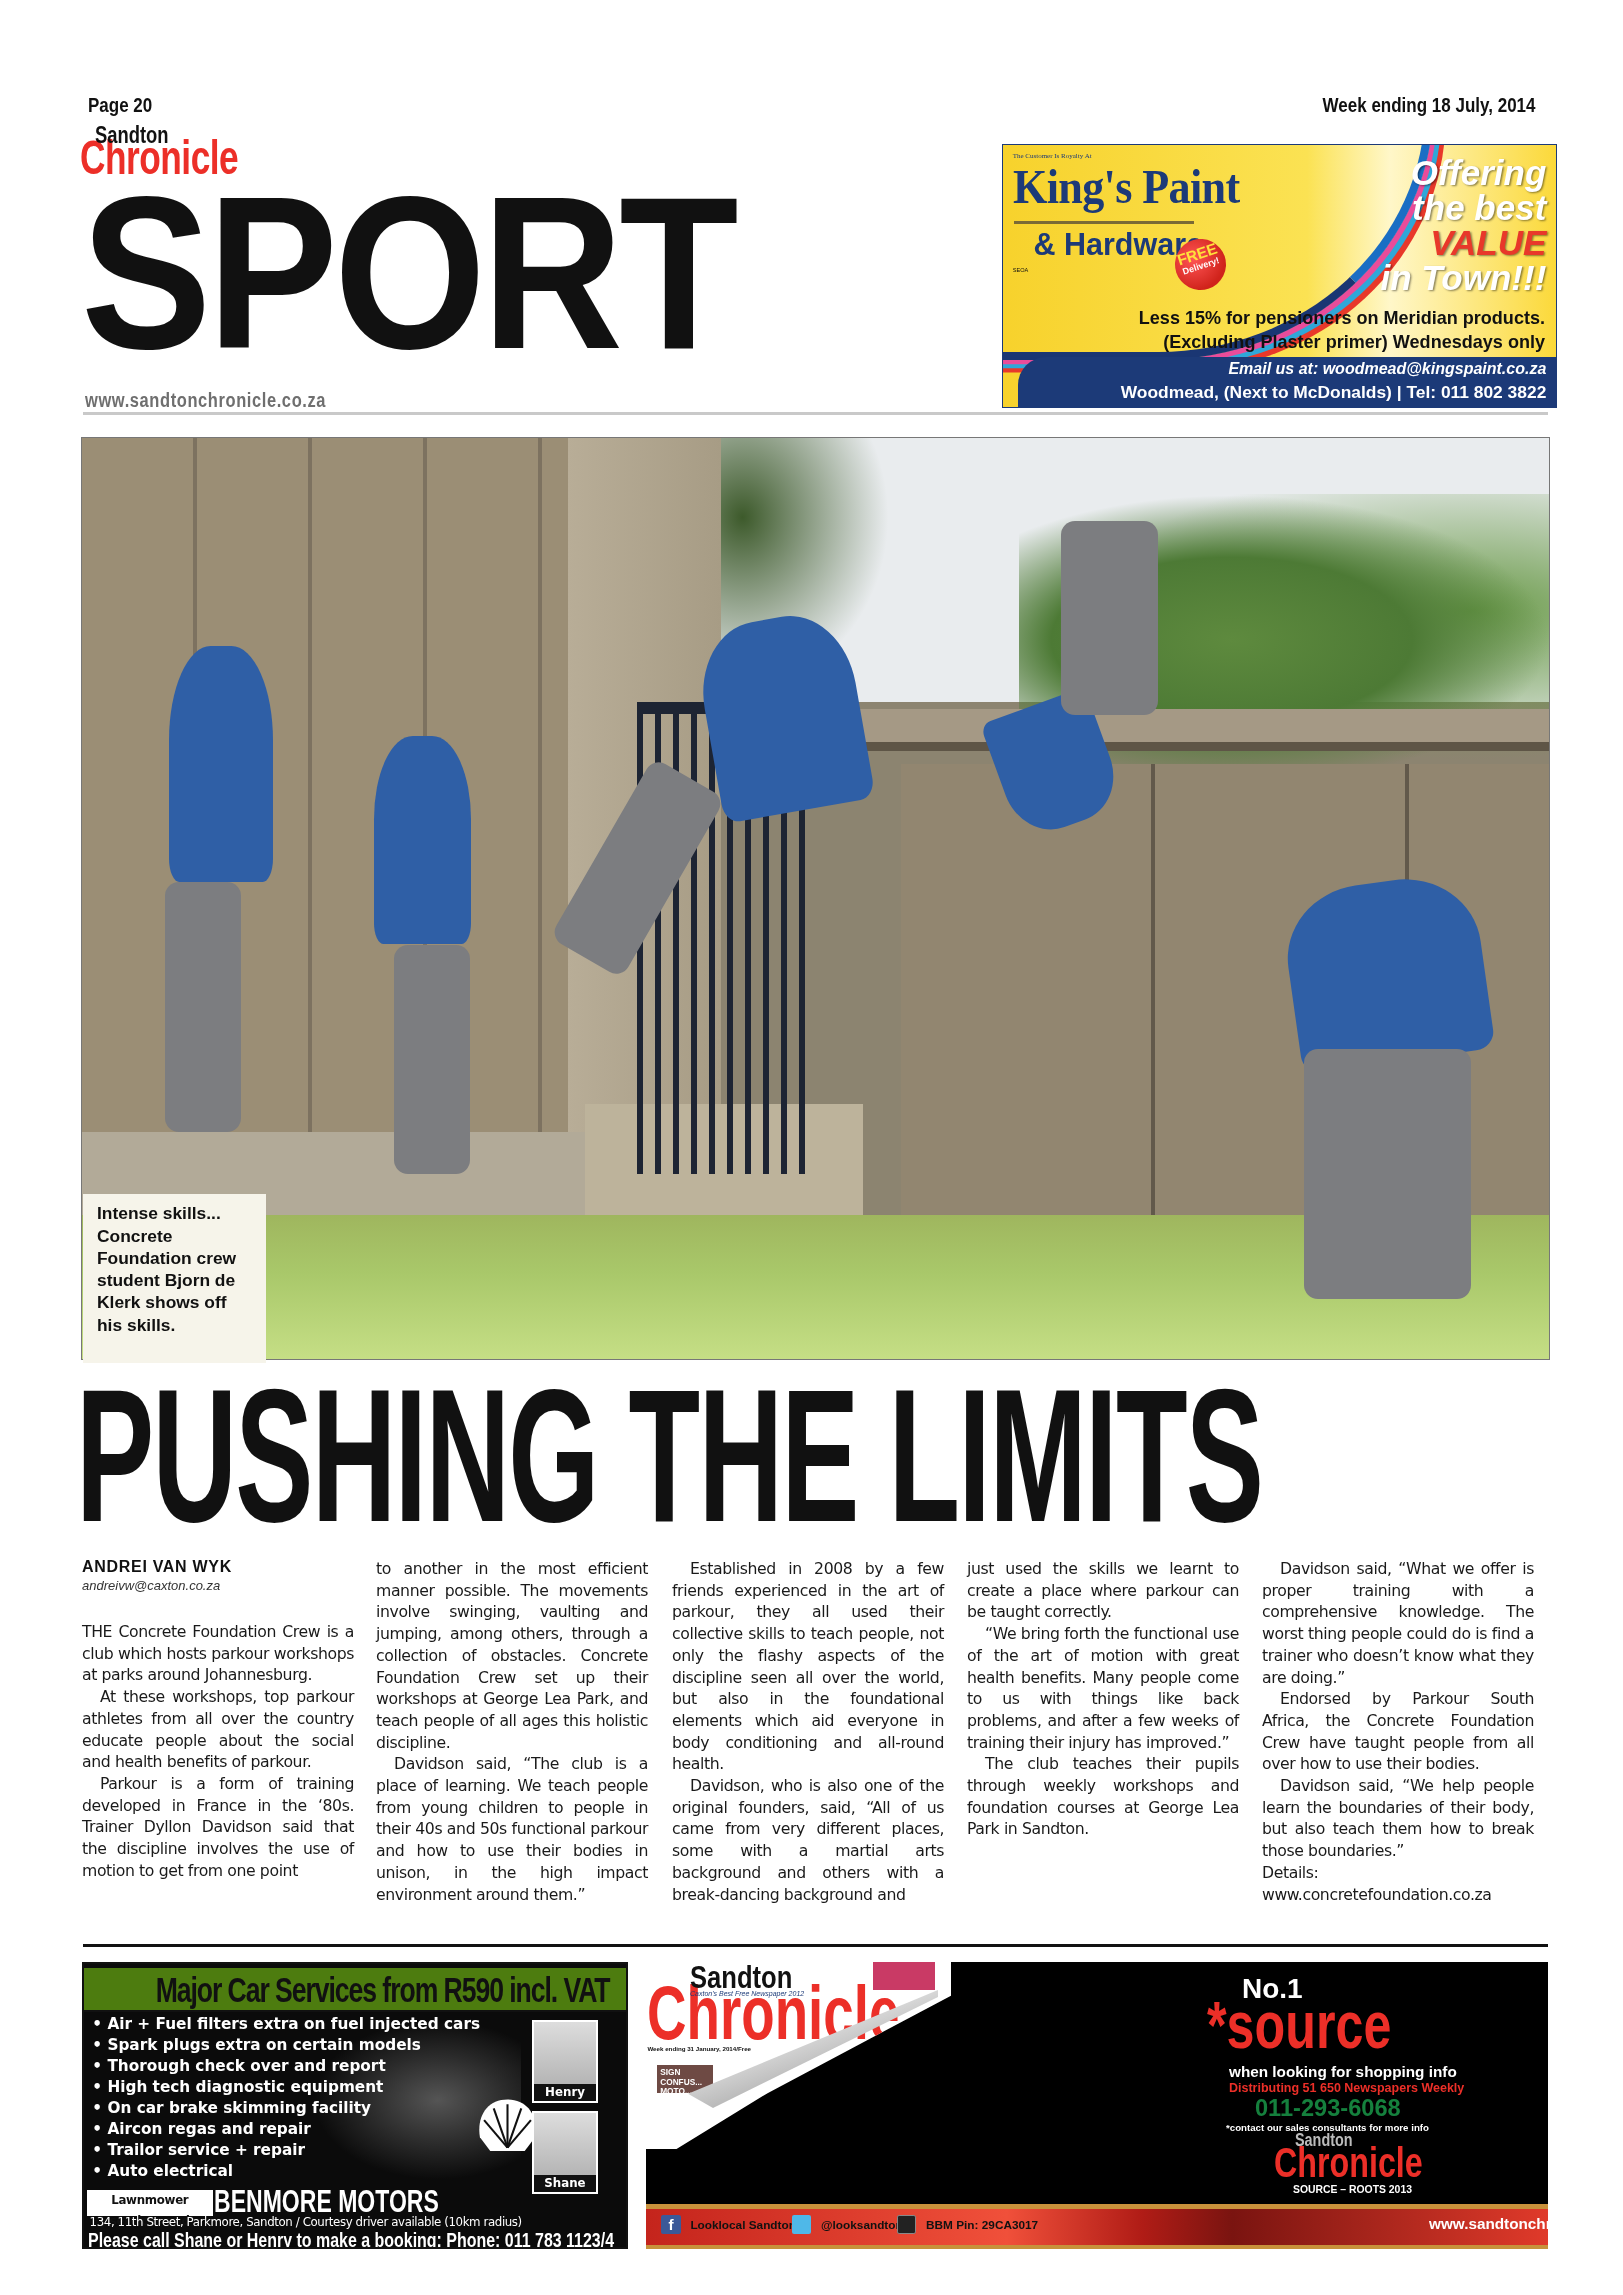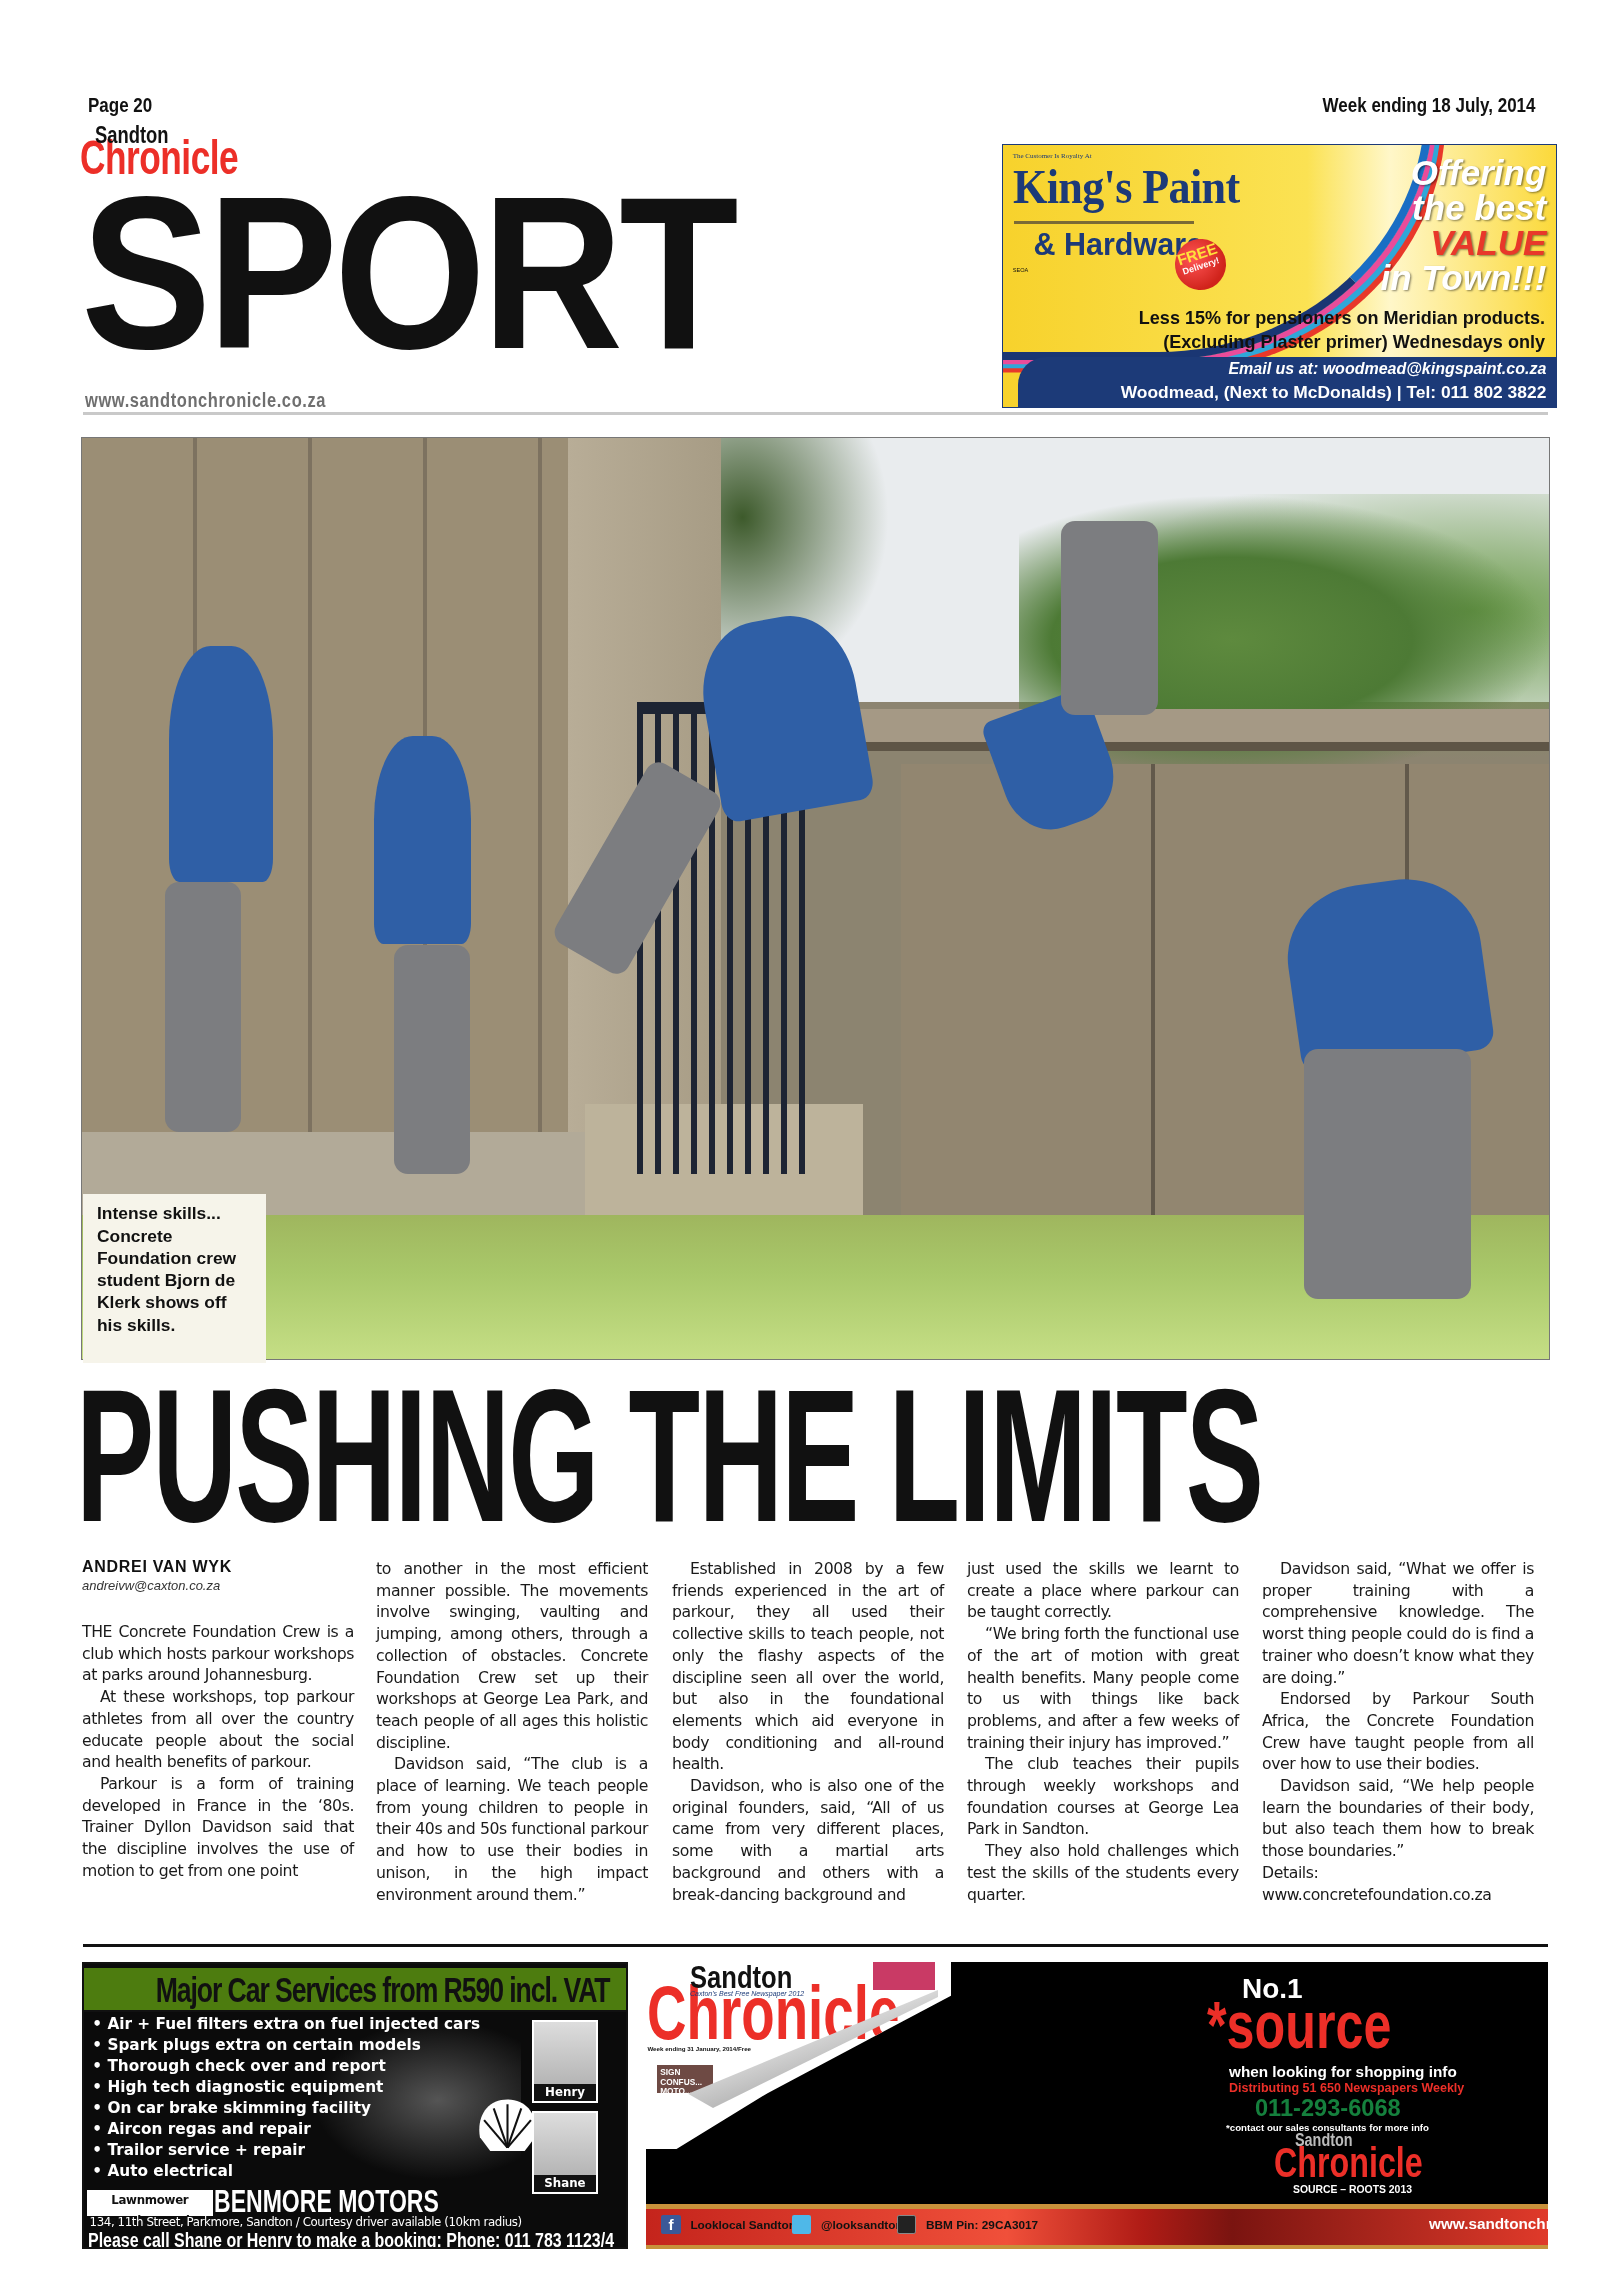--- a/index.html
+++ b/index.html
@@ -186,21 +186,20 @@
   <p class="ind">Davidson said, “The club is a place of learning. We teach people from young children to people in their 40s and 50s functional parkour and how to use their bodies in unison, in the high impact environment around them.”</p>
 </div>
 <div class="col col3">
   <p class="ind">Established in 2008 by a few friends experienced in the art of parkour, they all used their collective skills to teach people, not only the flashy aspects of the discipline seen all over the world, but also in the foundational elements which aid everyone in body conditioning and all-round health.</p>
   <p class="ind">Davidson, who is also one of the original founders, said, “All of us came from very different places, some with a martial arts background and others with a break-dancing background and</p>
 </div>
 <div class="col col4">
   <p>just used the skills we learnt to create a place where parkour can be taught correctly.</p>
   <p class="ind">“We bring forth the functional use of the art of motion with great health benefits. Many people come to us with things like back problems, and after a few weeks of training their injury has improved.”</p>
   <p class="ind">The club teaches their pupils through weekly workshops and foundation courses at George Lea Park in Sandton.</p>
-  <p class="ind">They also hold challenges which test the skills of the students every quarter.</p>
 </div>
 <div class="col col5">
   <p class="ind">Davidson said, “What we offer is proper training with a comprehensive knowledge. The worst thing people could do is find a trainer who doesn’t know what they are doing.”</p>
   <p class="ind">Endorsed by Parkour South Africa, the Concrete Foundation Crew have taught people from all over how to use their bodies.</p>
   <p class="ind">Davidson said, “We help people learn the boundaries of their body, but also teach them how to break those boundaries.”</p>
   <p>Details: www.concretefoundation.co.za</p>
 </div>
 
 <div class="abs bottom-rule"></div>
 

